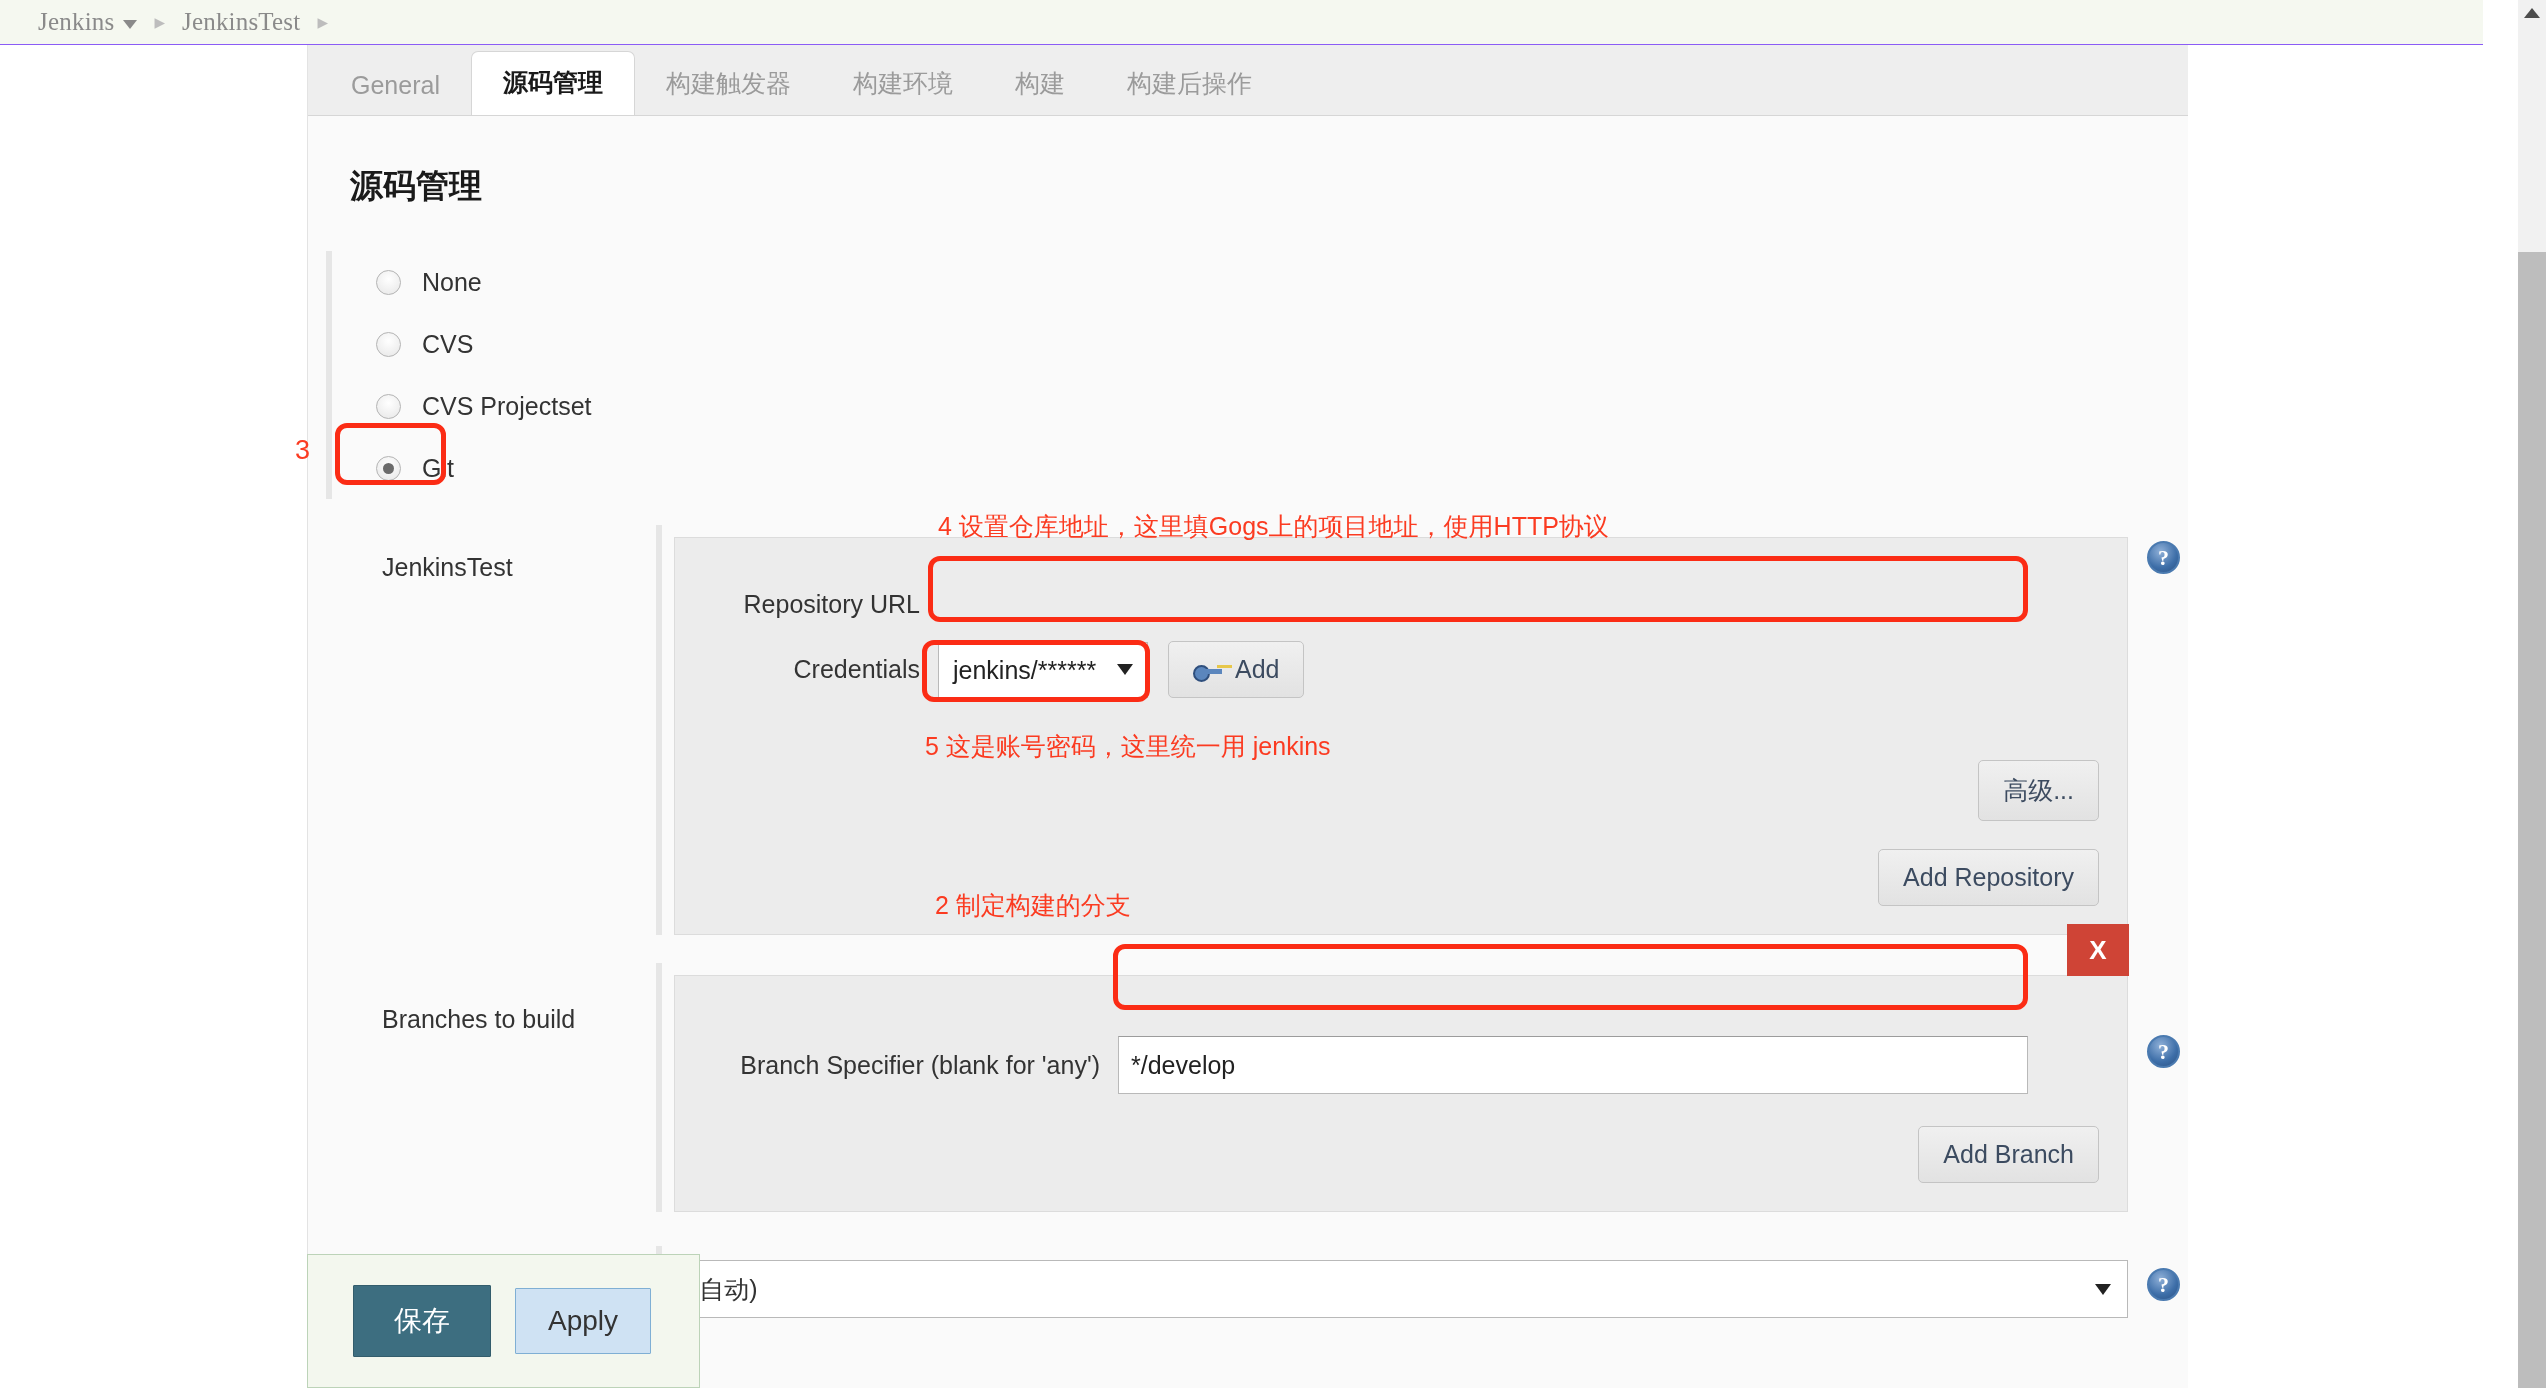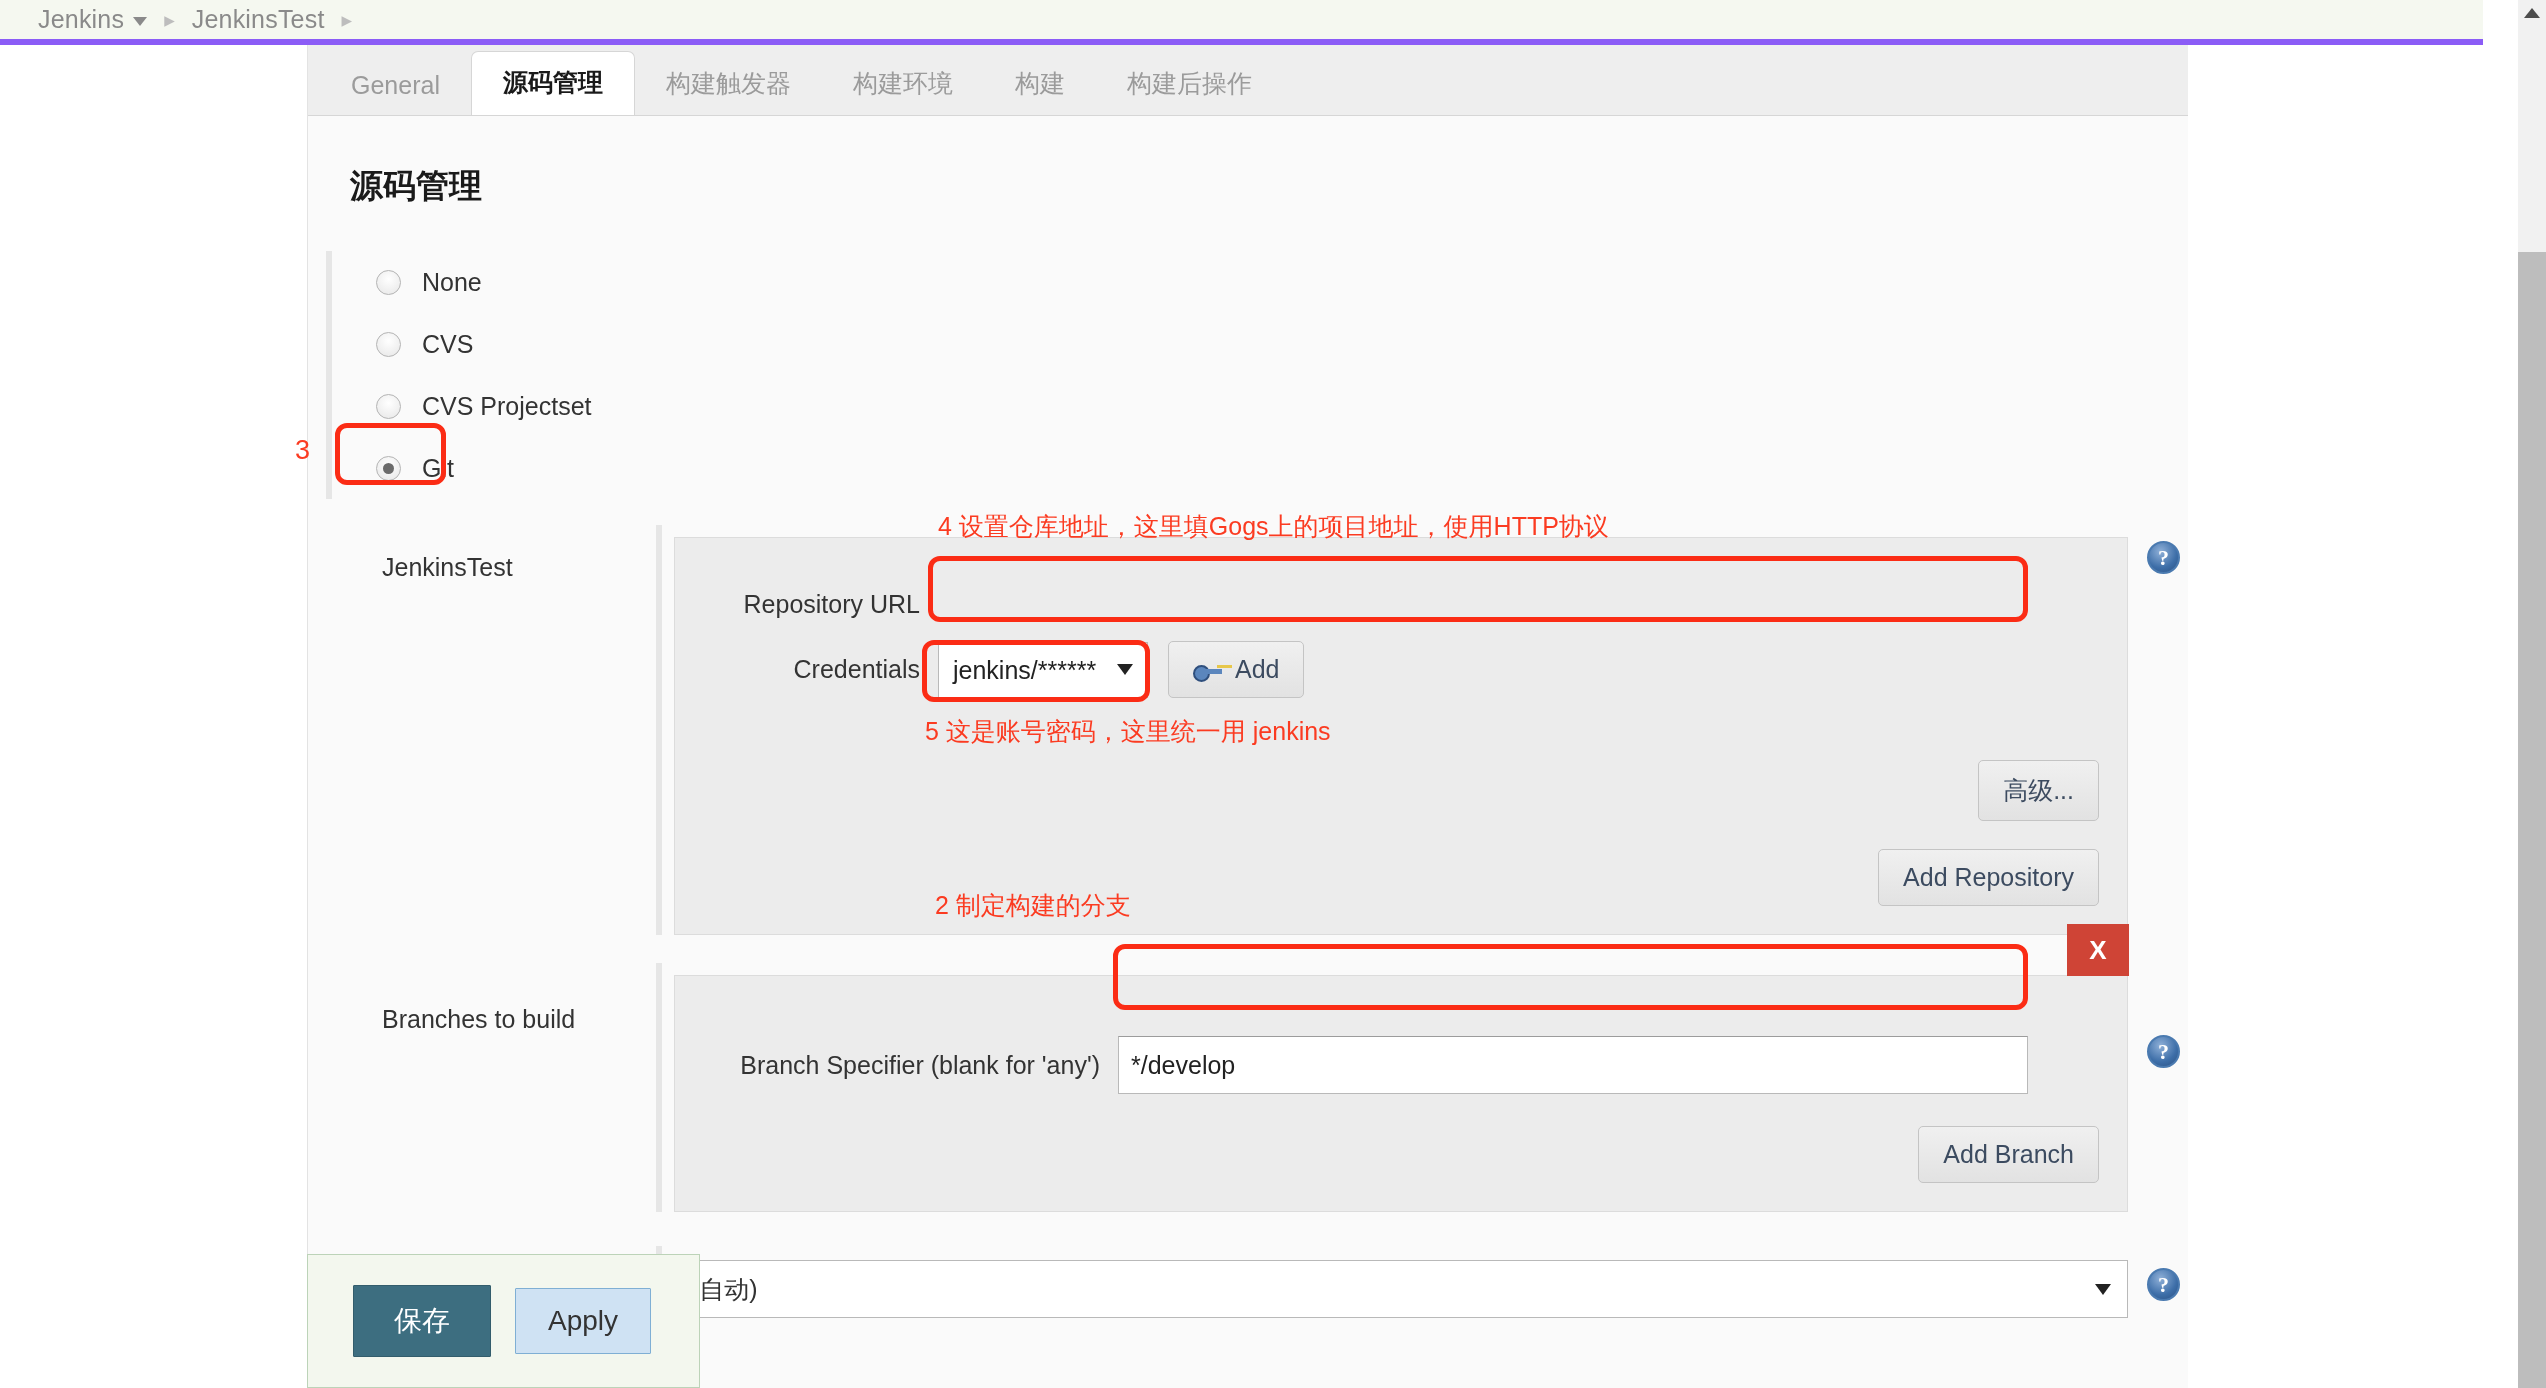--- a/index.html
+++ b/index.html
@@ -9,23 +9,24 @@
     overflow: hidden;
     background: #ffffff;
     font-family: "Liberation Sans", "DejaVu Sans", sans-serif;
   }
   #root { position: relative; width: 2546px; height: 1388px; background: #fff; }
 
   
   .breadcrumb-bar {
     position: absolute; left: 0; top: 0; width: 2483px; height: 45px;
     background: #f5f8f0;
-    border-bottom: 6px solid #8b5cf6;
+    border-bottom: 1px solid #8b5cf6;
     display: flex; align-items: center;
     padding-left: 38px;
+    font-family: Liberation Serif, serif;
   }
   .crumb {
     font-size: 25px; color: #8a8a8a; letter-spacing: .2px;
     white-space: nowrap;
   }
   .crumb-caret {
     display: inline-block; margin-left: 9px;
     width: 0; height: 0;
     border-left: 7px solid transparent; border-right: 7px solid transparent;
     border-top: 9px solid #8a8a8a;
@@ -368,21 +369,21 @@
     </div>
   </div>
 
   <div class="hl" style="left:335px; top:423px; width:111px; height:62px;"></div>
   <div class="ann-num" style="left:295px; top:435px;">3</div>
 
   <div class="ann" style="left:938px; top:510px;">4 设置仓库地址，这里填Gogs上的项目地址，使用HTTP协议</div>
   <div class="hl" style="left:928px; top:556px; width:1100px; height:66px;"></div>
 
   <div class="hl" style="left:922px; top:640px; width:228px; height:62px;"></div>
-  <div class="ann" style="left:925px; top:715px;">5 这是账号密码，这里统一用 jenkins</div>
+  <div class="ann" style="left:925px; top:730px;">5 这是账号密码，这里统一用 jenkins</div>
 
   <div class="ann" style="left:935px; top:889px;">2 制定构建的分支</div>
   <div class="hl" style="left:1113px; top:944px; width:915px; height:66px;"></div>
 
   <div class="save-bar">
     <div class="save-btn">保存</div>
     <div class="apply-btn">Apply</div>
   </div>
 
   <div class="scrollbar">

